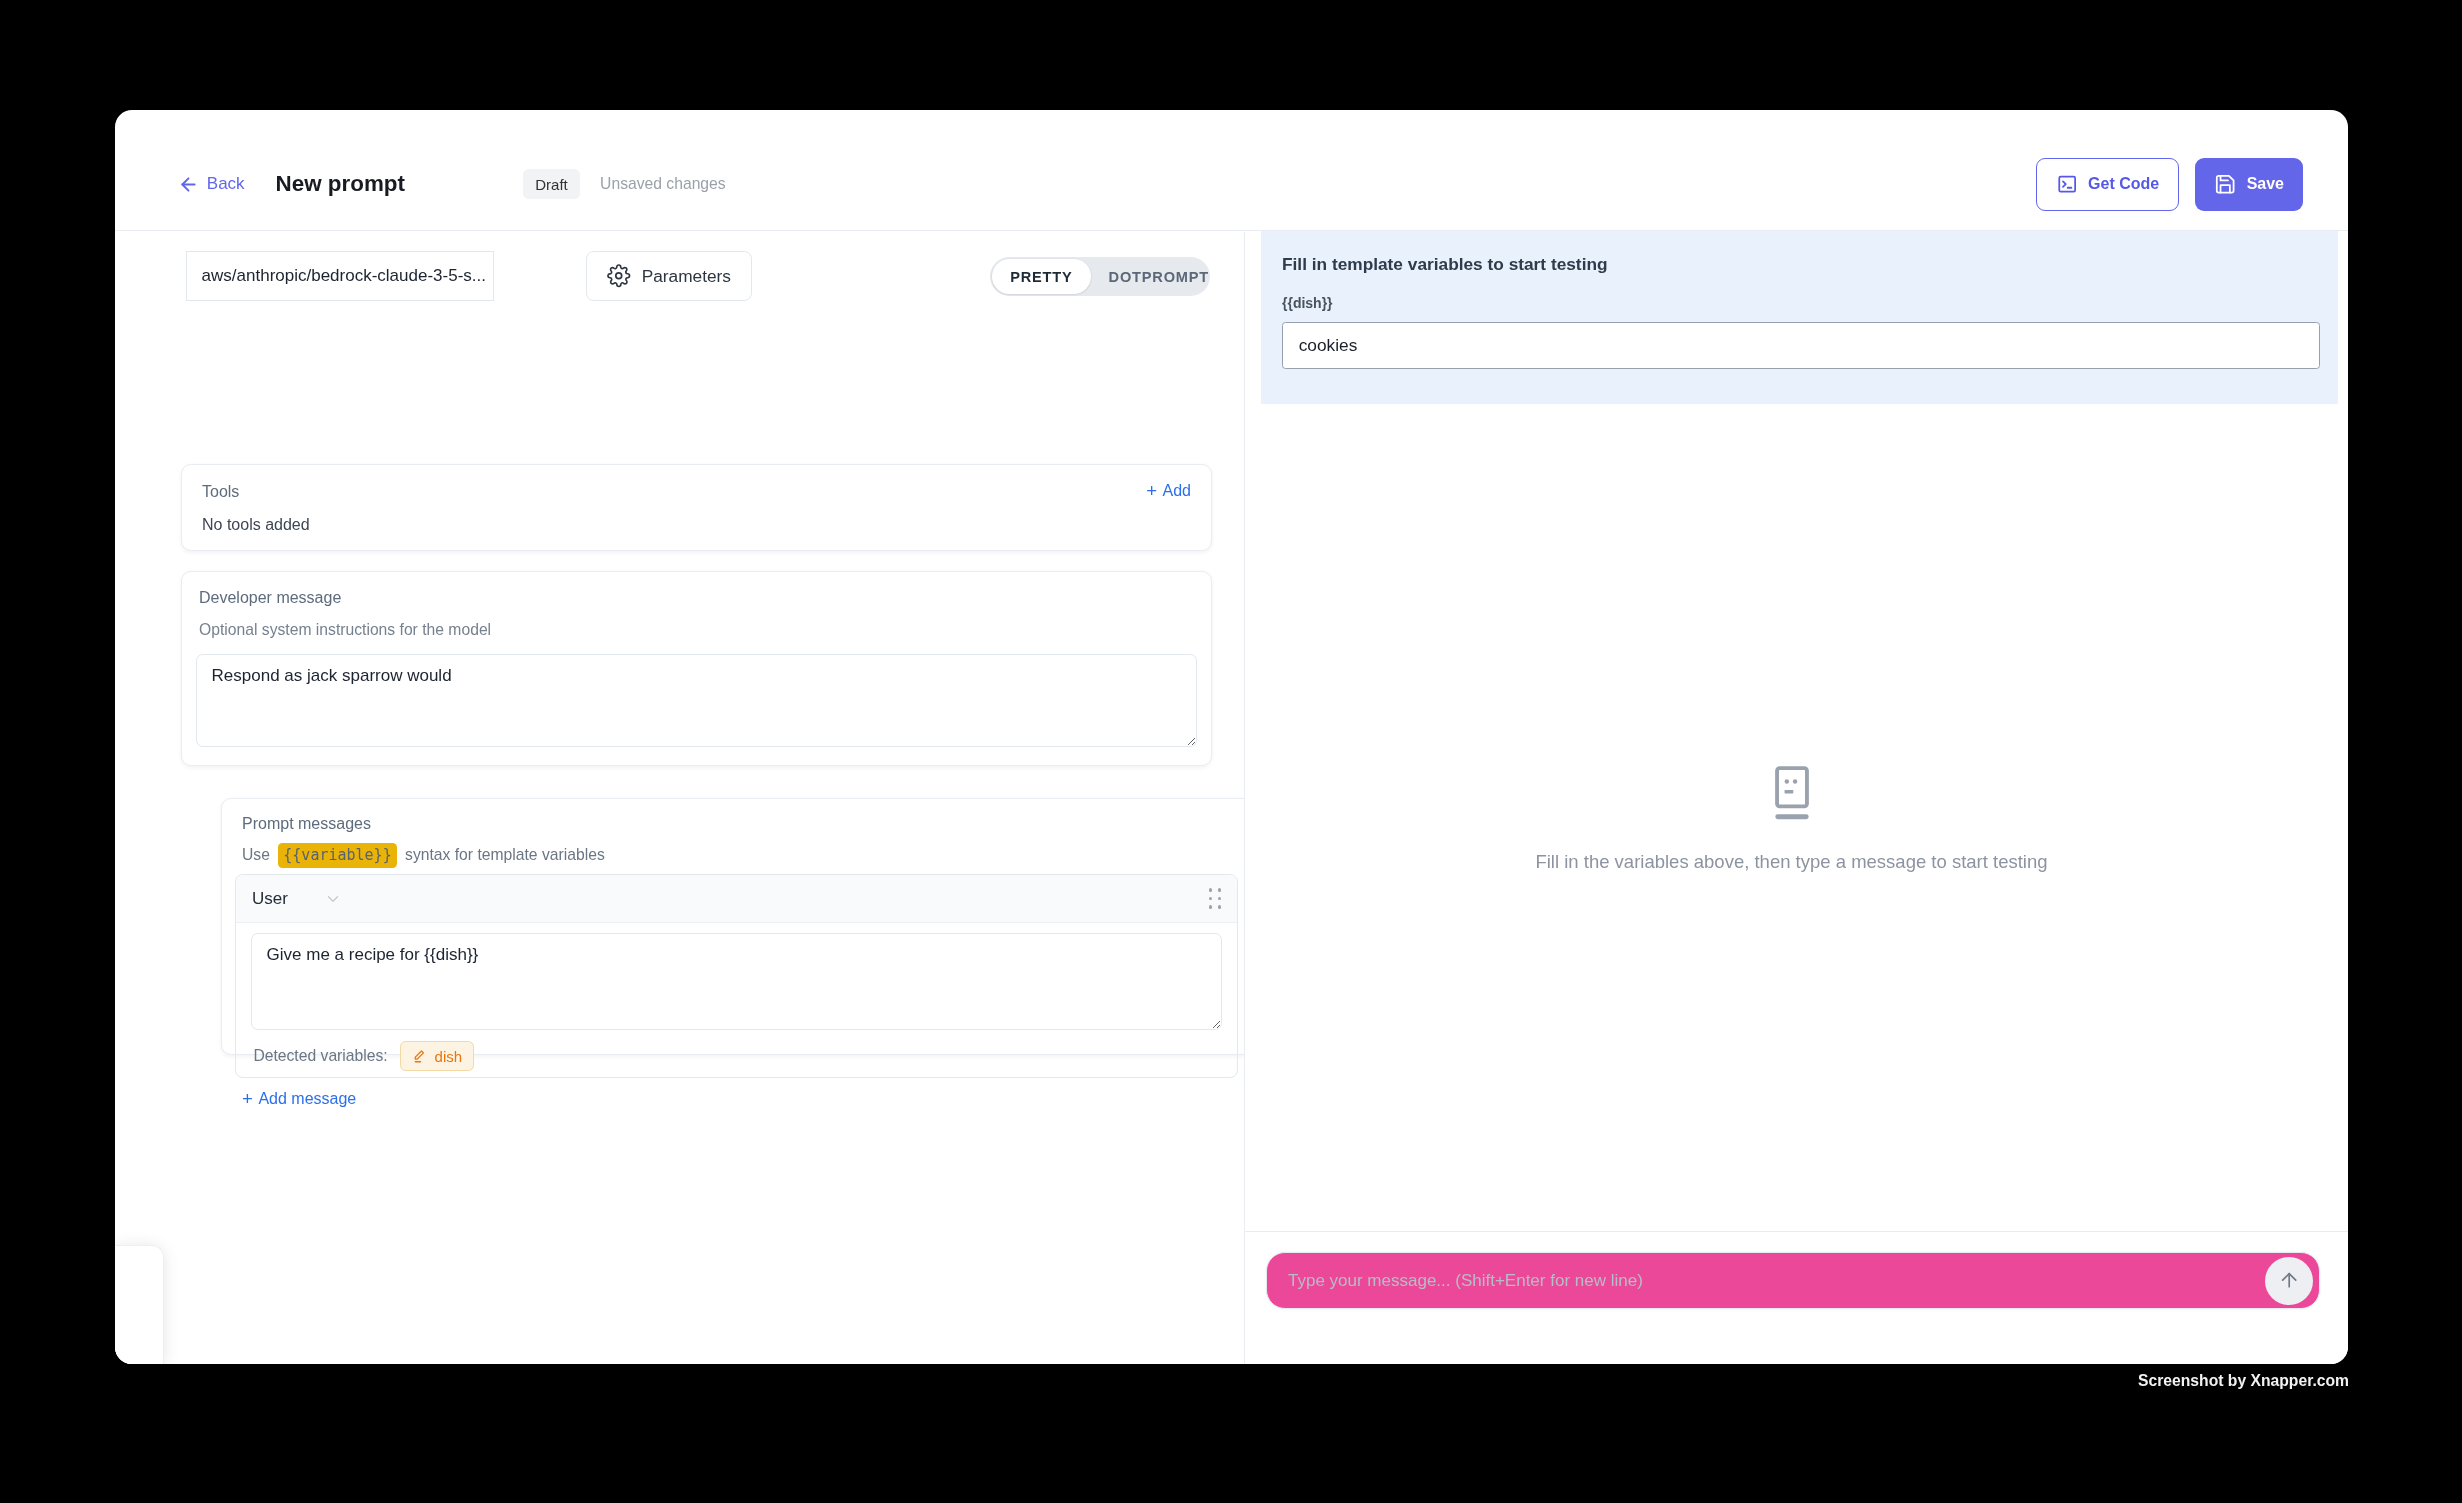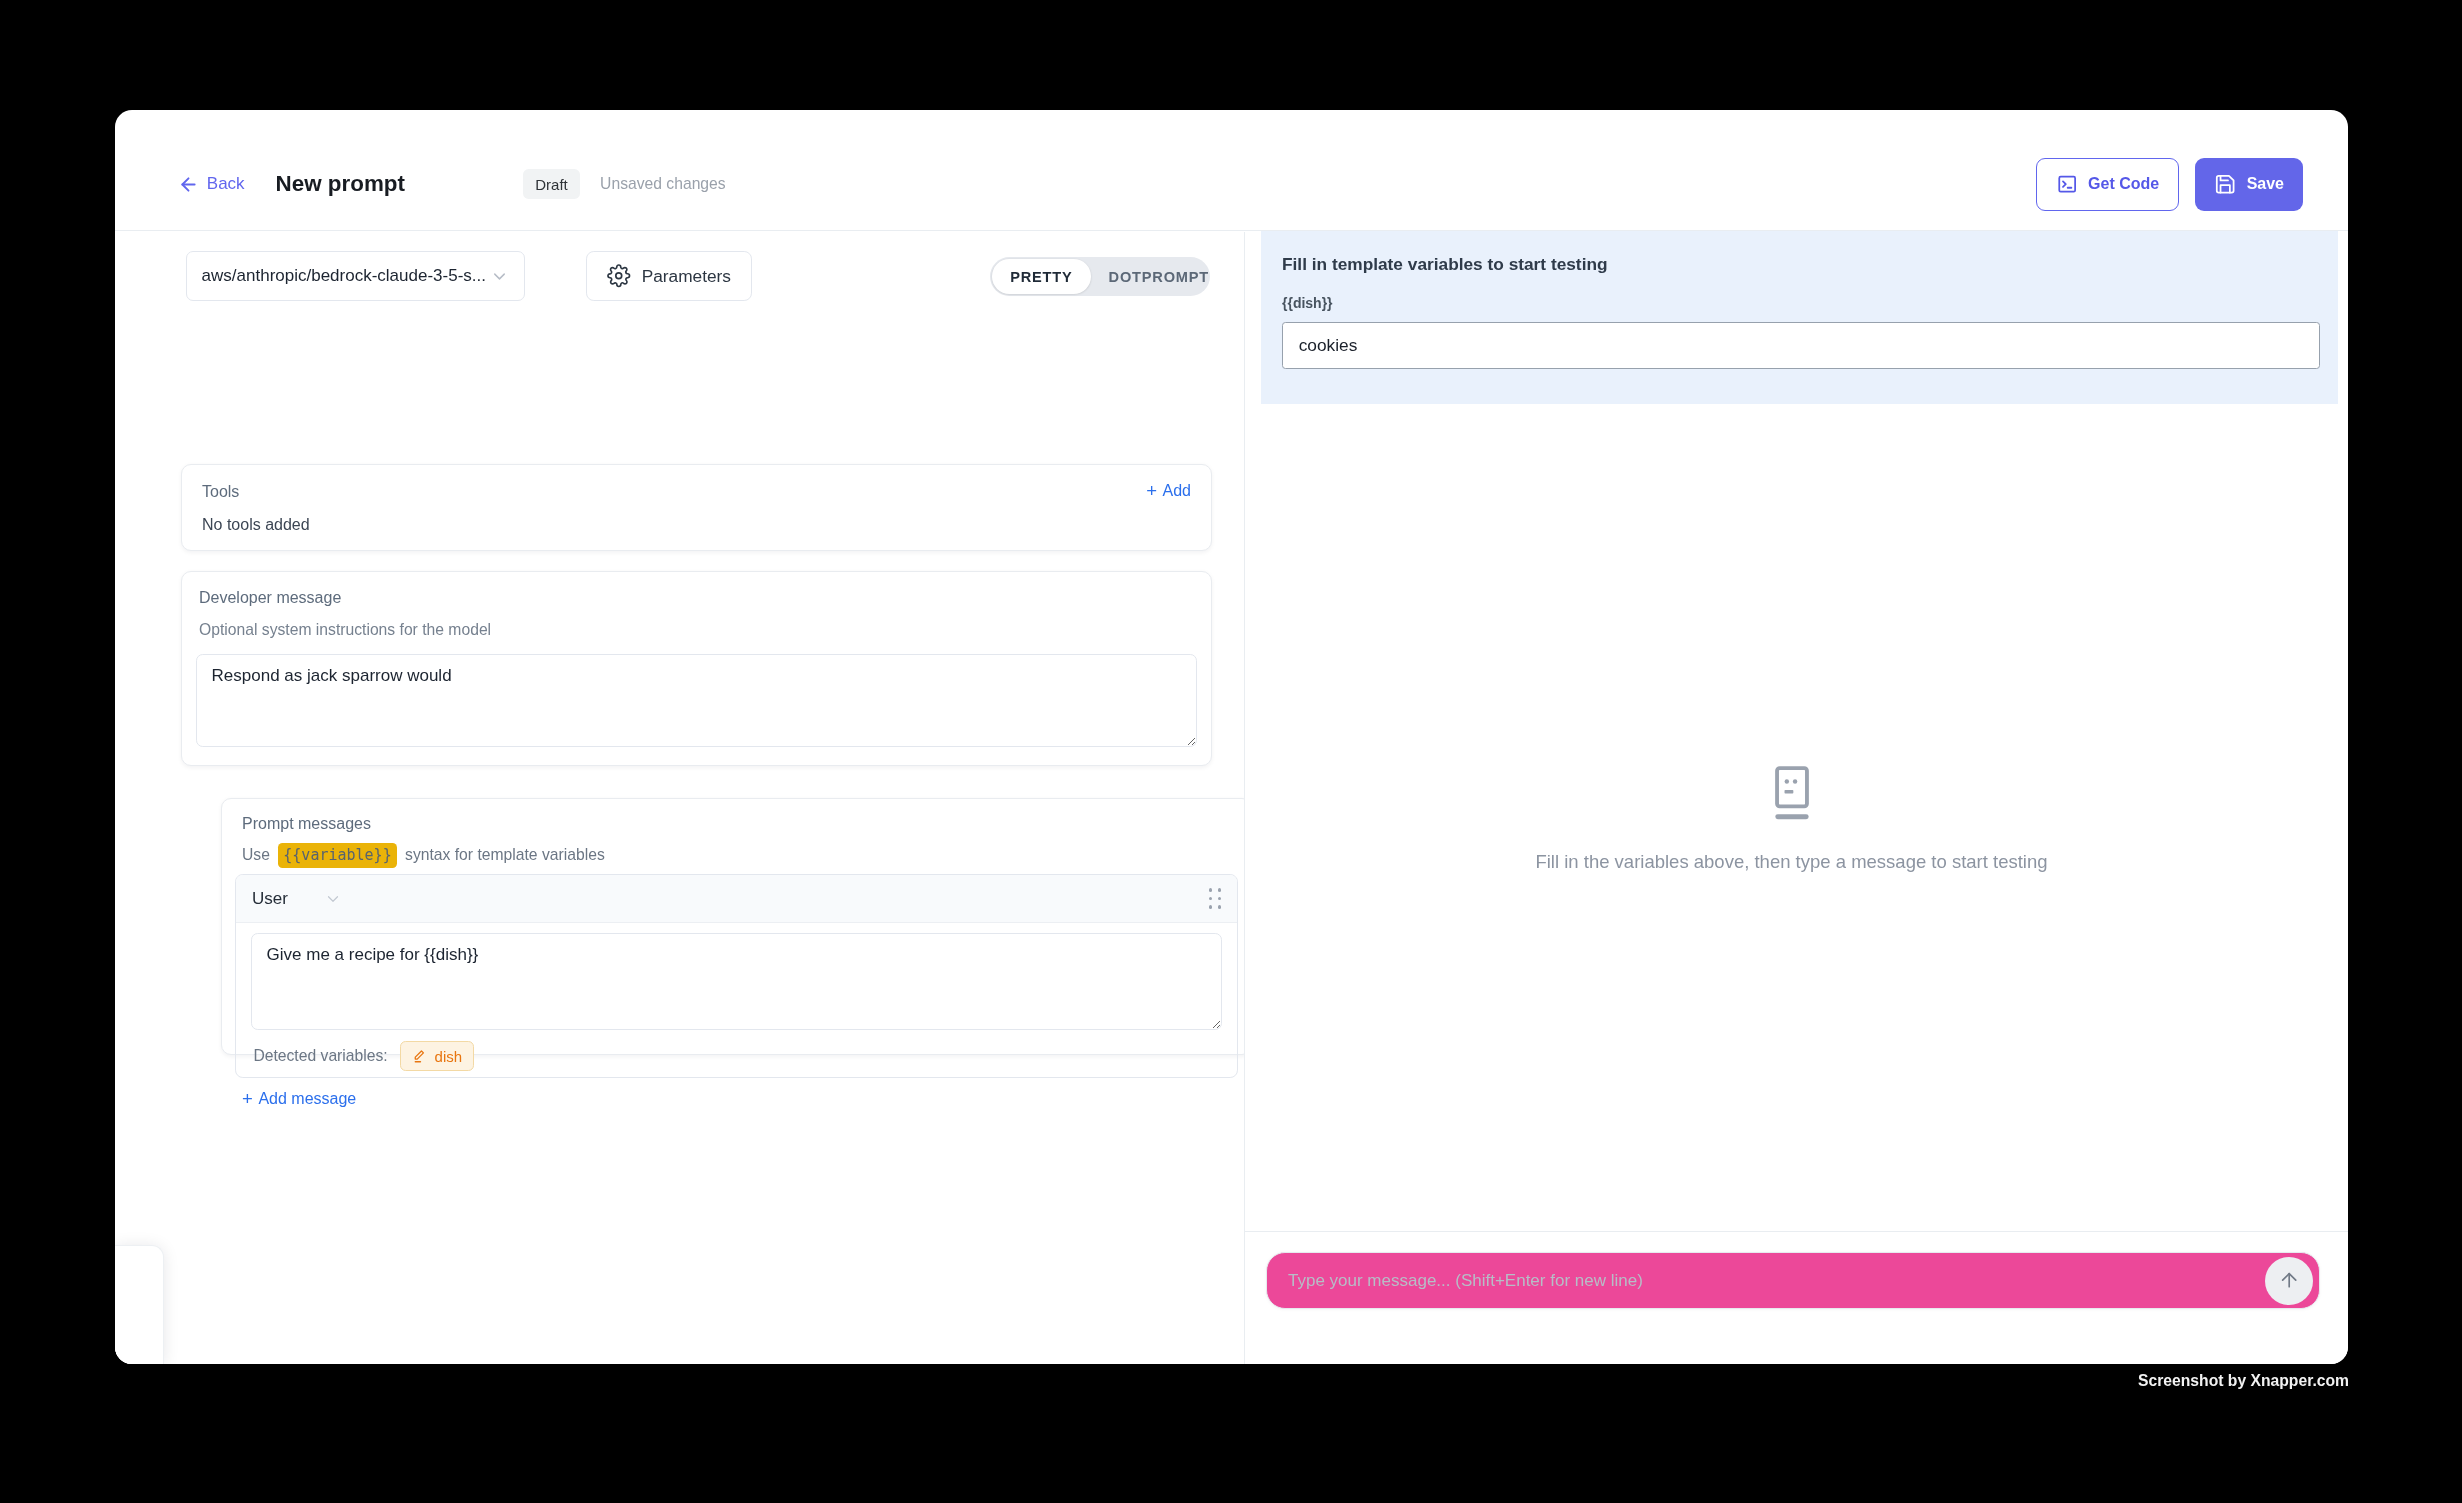--- a/index.html
+++ b/index.html
@@ -31,22 +31,22 @@
   
   .left-strip{position:absolute;left:0;top:122px;bottom:0;width:24.6px;background:#fafbfc;}
   .strip-highlight{position:absolute;left:0;top:971px;width:21px;height:45px;
                    background:#dcebfc;border-radius:0 9px 9px 0;}
   .corner-popover{position:absolute;left:0;bottom:0;width:48px;height:118px;background:#fff;
                   border:0.6px solid #edf0f3;border-left:none;border-bottom:none;
                   border-radius:0 12.3px 0 0;box-shadow:0 1.1px 15.7px rgba(16,24,40,.10);}
 
   
   .editor{position:absolute;left:0;top:122px;width:1129px;bottom:0;background:#fff;}
-  .model-select{position:absolute;left:71px;top:19px;width:339px;height:50px;
-                border:1.1px solid #e3e7ee;border-radius:7px;display:flex;align-items:center;
+  .model-select{position:absolute;left:71px;top:19px;width:308px;height:50px;
+                border:1.1px solid #e3e7ee;border-radius:0;display:flex;align-items:center;
                 padding:0 14.6px;box-sizing:border-box;font-size:17px;color:#1c2430;cursor:pointer;
                 white-space:nowrap;overflow:hidden;}
   .model-select .chev{margin-left:auto;}
   .params-btn{position:absolute;left:471px;top:19px;height:50px;border:1.1px solid #e3e7ee;
               border-radius:7.8px;display:flex;align-items:center;gap:11.2px;padding:0 20px;
               font-size:17.3px;color:#2c3642;font-weight:500;background:#fff;cursor:pointer;}
   .toggle{position:absolute;left:875px;top:25px;width:220px;height:39px;background:#e6e9ee;
           border-radius:19.6px;display:flex;align-items:center;box-sizing:border-box;}
   .toggle .seg{font-size:14.6px;font-weight:700;letter-spacing:0.8px;display:flex;
                align-items:center;justify-content:center;height:35px;border-radius:17.3px;

